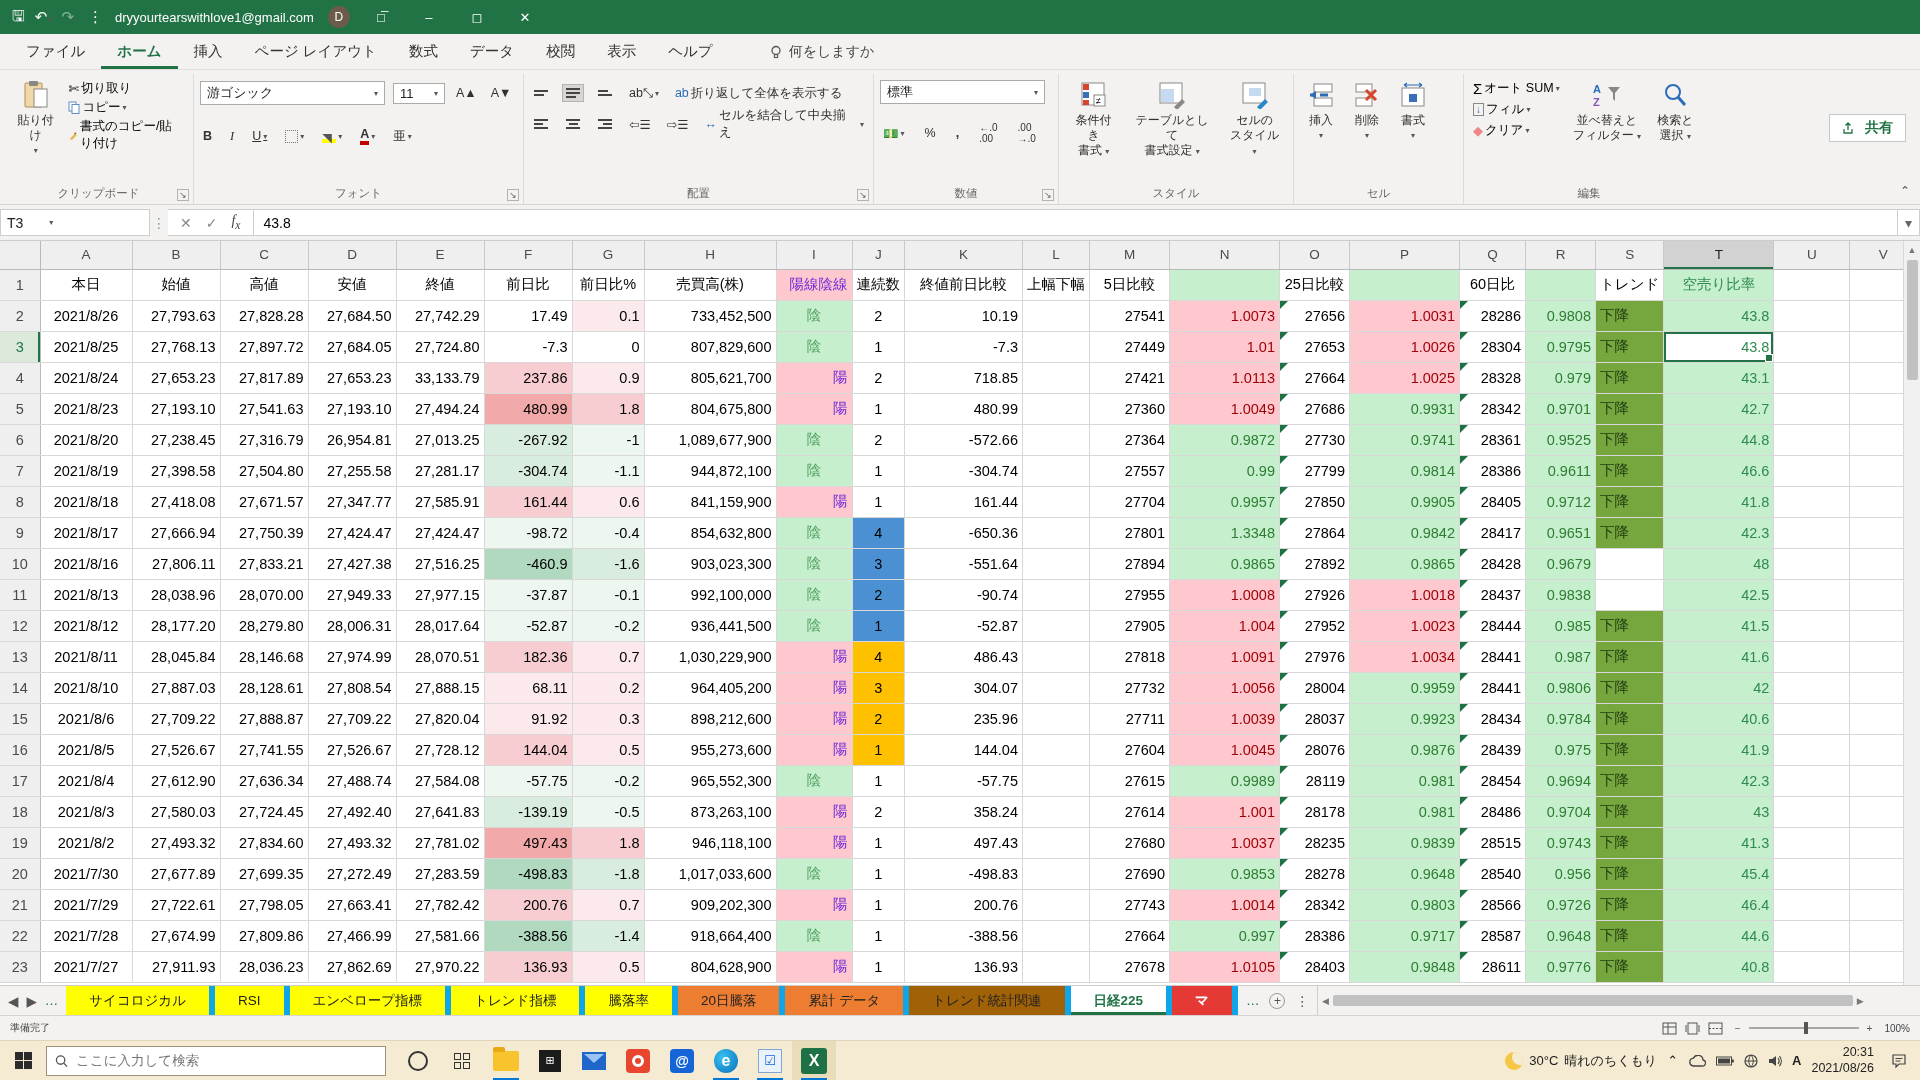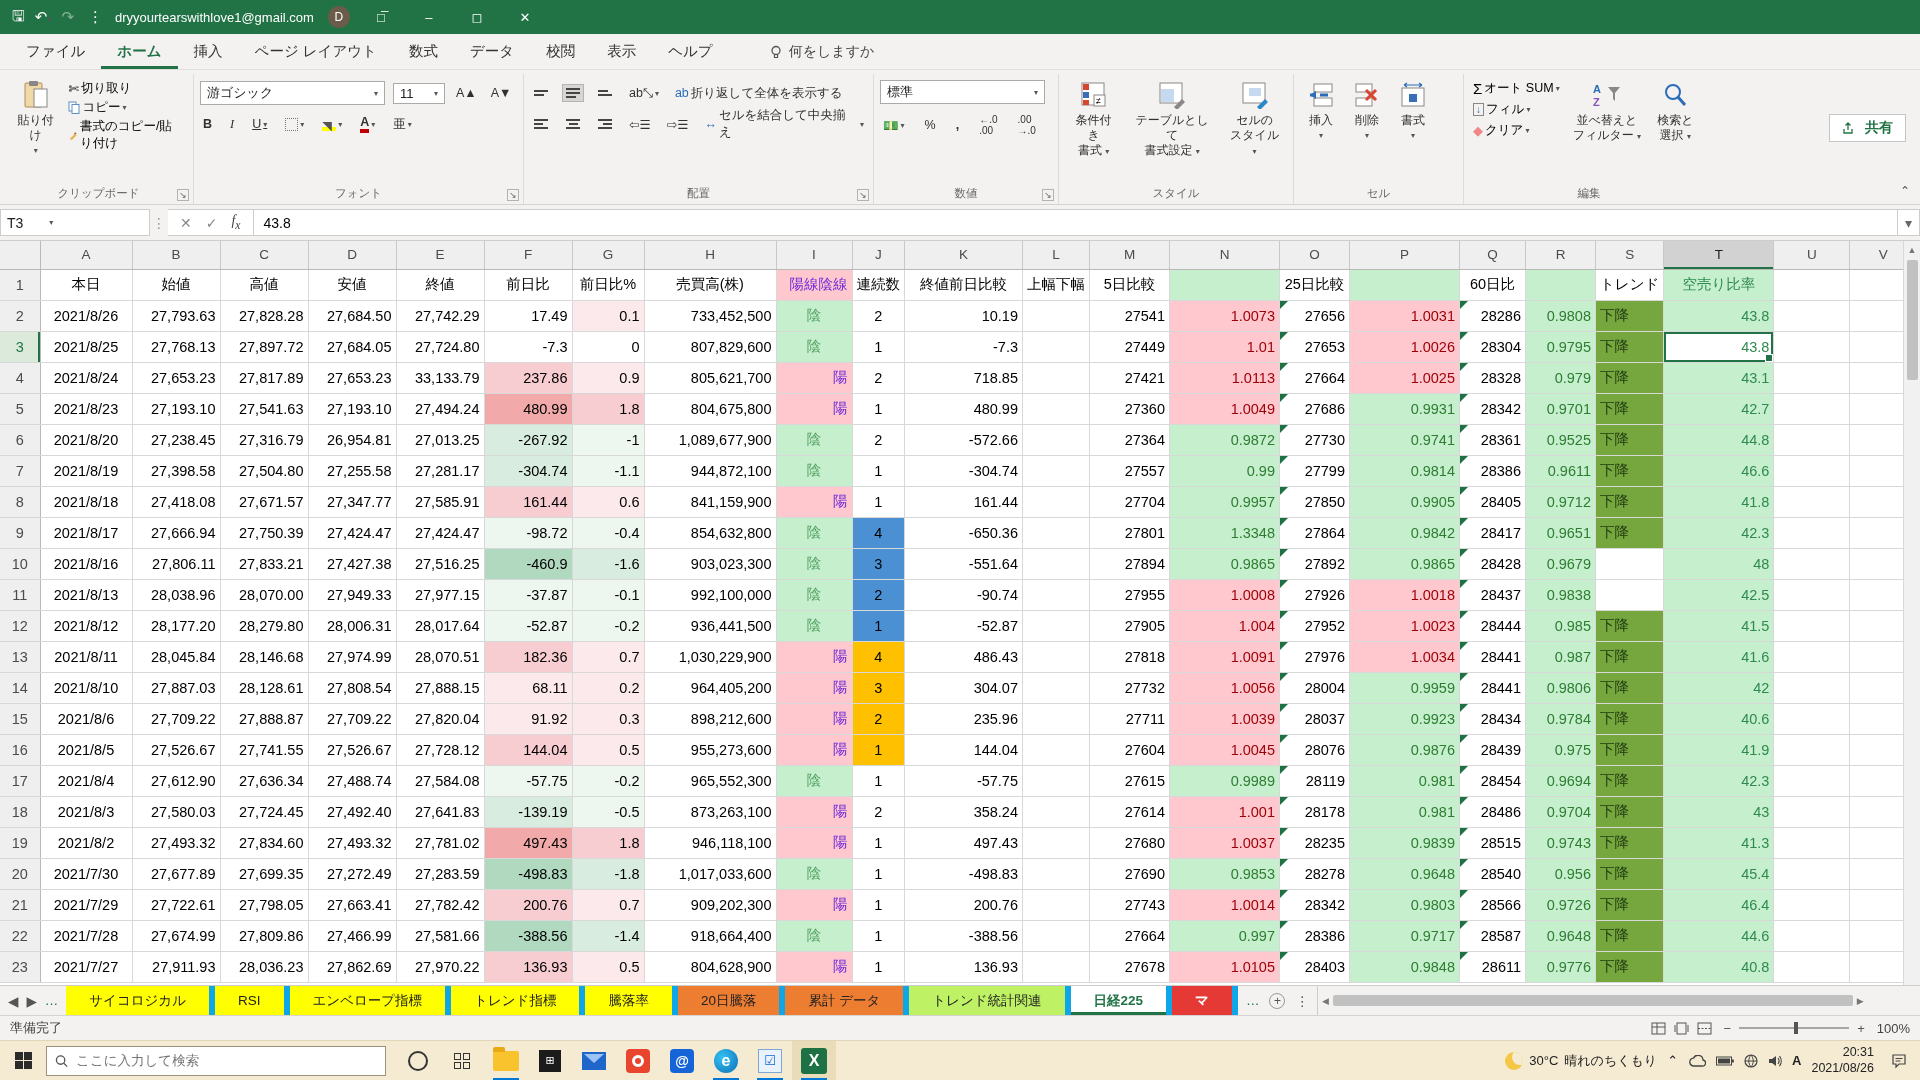--- a/index.html
+++ b/index.html
@@ -69,28 +69,28 @@
 td.selcell::after{content:'';position:absolute;right:0px;bottom:0px;width:6px;height:6px;background:#217346;border:1px solid #fff}
 .vscroll{position:absolute;top:0;right:0;bottom:0;width:17px;background:#f1f1f1;border-left:1px solid #d8d8d8;display:flex;flex-direction:column;align-items:center}
 .vscroll .arr{height:17px;display:flex;align-items:center;justify-content:center;color:#777;font-size:9px;width:100%}
 .vthumb{width:11px;height:120px;background:#c1c1c1;border-radius:2px;margin-top:2px}
 
 .tabstrip{height:30px;background:#f3f2f1;border-top:1px solid #cfcdcb;display:flex;align-items:stretch;font-size:13.5px}
 .tabnav{display:flex;align-items:center;gap:8px;padding:0 8px;color:#555}
 .stab{display:flex;align-items:center;padding:0 23px;border-right:6px solid #0ea5e9;color:#222;cursor:pointer}
 .stab.y{background:#FFFF00}
 .stab.o{background:#ED7D31}
-.stab.p{background:#bef264}
+.stab.p{background:#a16207}
 .stab.a{background:#fff;color:#217346;font-weight:bold;box-shadow:inset 0 -3px 0 #217346}
 .stab.r{background:#E53935;color:#fff;font-weight:bold;min-width:34px;justify-content:center}
 .tabmore{display:flex;align-items:center;padding:0 8px;color:#555;gap:10px}
 .hscroll{flex:1;display:flex;align-items:center;background:#f3f2f1;border-left:1px solid #cfcdcb;padding:0 4px;gap:4px;color:#777}
 .hthumb{flex:1;height:11px;background:#c1c1c1;border-radius:2px;max-width:520px}
 
-.statusbar{height:25px;background:#f3f2f1;border-top:1px solid #d6d4d2;display:flex;align-items:center;padding:0 10px;font-size:13px;color:#444}
+.statusbar{height:25px;background:#f3f2f1;border-top:1px solid #d6d4d2;display:flex;align-items:center;padding:0 10px;font-size:10px;color:#444}
 .sb-right{margin-left:auto;display:flex;align-items:center;gap:12px}
 .viewics{display:flex;gap:8px;align-items:center}
 .zoomslider{display:flex;align-items:center;gap:8px;color:#555}
 .ztrack{width:110px;height:2px;background:#a9a7a5;position:relative}
 .zthumb{position:absolute;left:50%;top:-5px;width:4px;height:12px;background:#555}
 
 .taskbar{height:40px;background:#f5ebd2;display:flex;align-items:center;border-top:1px solid #e0d5b8}
 .startbtn{width:46px;height:40px;display:flex;align-items:center;justify-content:center}
 .winlogo{display:grid;grid-template-columns:8px 8px;grid-template-rows:8px 8px;gap:1px}
 .winlogo span{background:#2b2b2b}
@@ -203,21 +203,21 @@
             </svg>
           <span>書式のコピー/貼り付け</span>
         </div>
       </div>
     </div>
     <div class="rgroup-label">クリップボード</div>
     <div class="launcher">↘</div>
   </div>
 
   <div class="rgroup" style="width:330px">
-    <div class="stack" style="gap:5px;padding-top:4px">
+    <div class="stack" style="gap:17px;padding-top:4px">
       <div class="smallrow">
         <span class="combo" style="width:185px">
             <span>游ゴシック</span>
             <span class="caret">▾</span>
           </span>
         <span class="combo" style="width:52px">
             <span>11</span>
             <span class="caret">▾</span>
           </span>
         <span class="mini">A▲</span>
@@ -291,21 +291,21 @@
             <span>セルを結合して中央揃え</span> 
             <span class="caret">▾</span>
           </span>
       </div>
     </div>
     <div class="rgroup-label">配置</div>
     <div class="launcher">↘</div>
   </div>
 
   <div class="rgroup" style="width:185px">
-    <div class="stack" style="gap:8px;padding-top:4px">
+    <div class="stack" style="gap:16px;padding-top:4px">
       <span class="combo" style="width:165px">
           <span>標準</span>
           <span class="caret">▾</span>
         </span>
       <div class="smallrow" style="gap:14px">
         <span class="mini" style="color:#2b6cb8">💵<span class="caret">▾</span></span>
         <span class="mini">%</span>
         <span class="mini" style="font-weight:bold">,</span>
         <span class="mini" style="font-size:10px">←.0<br>.00</span>
         <span class="mini" style="font-size:10px">.00<br>→.0</span>

